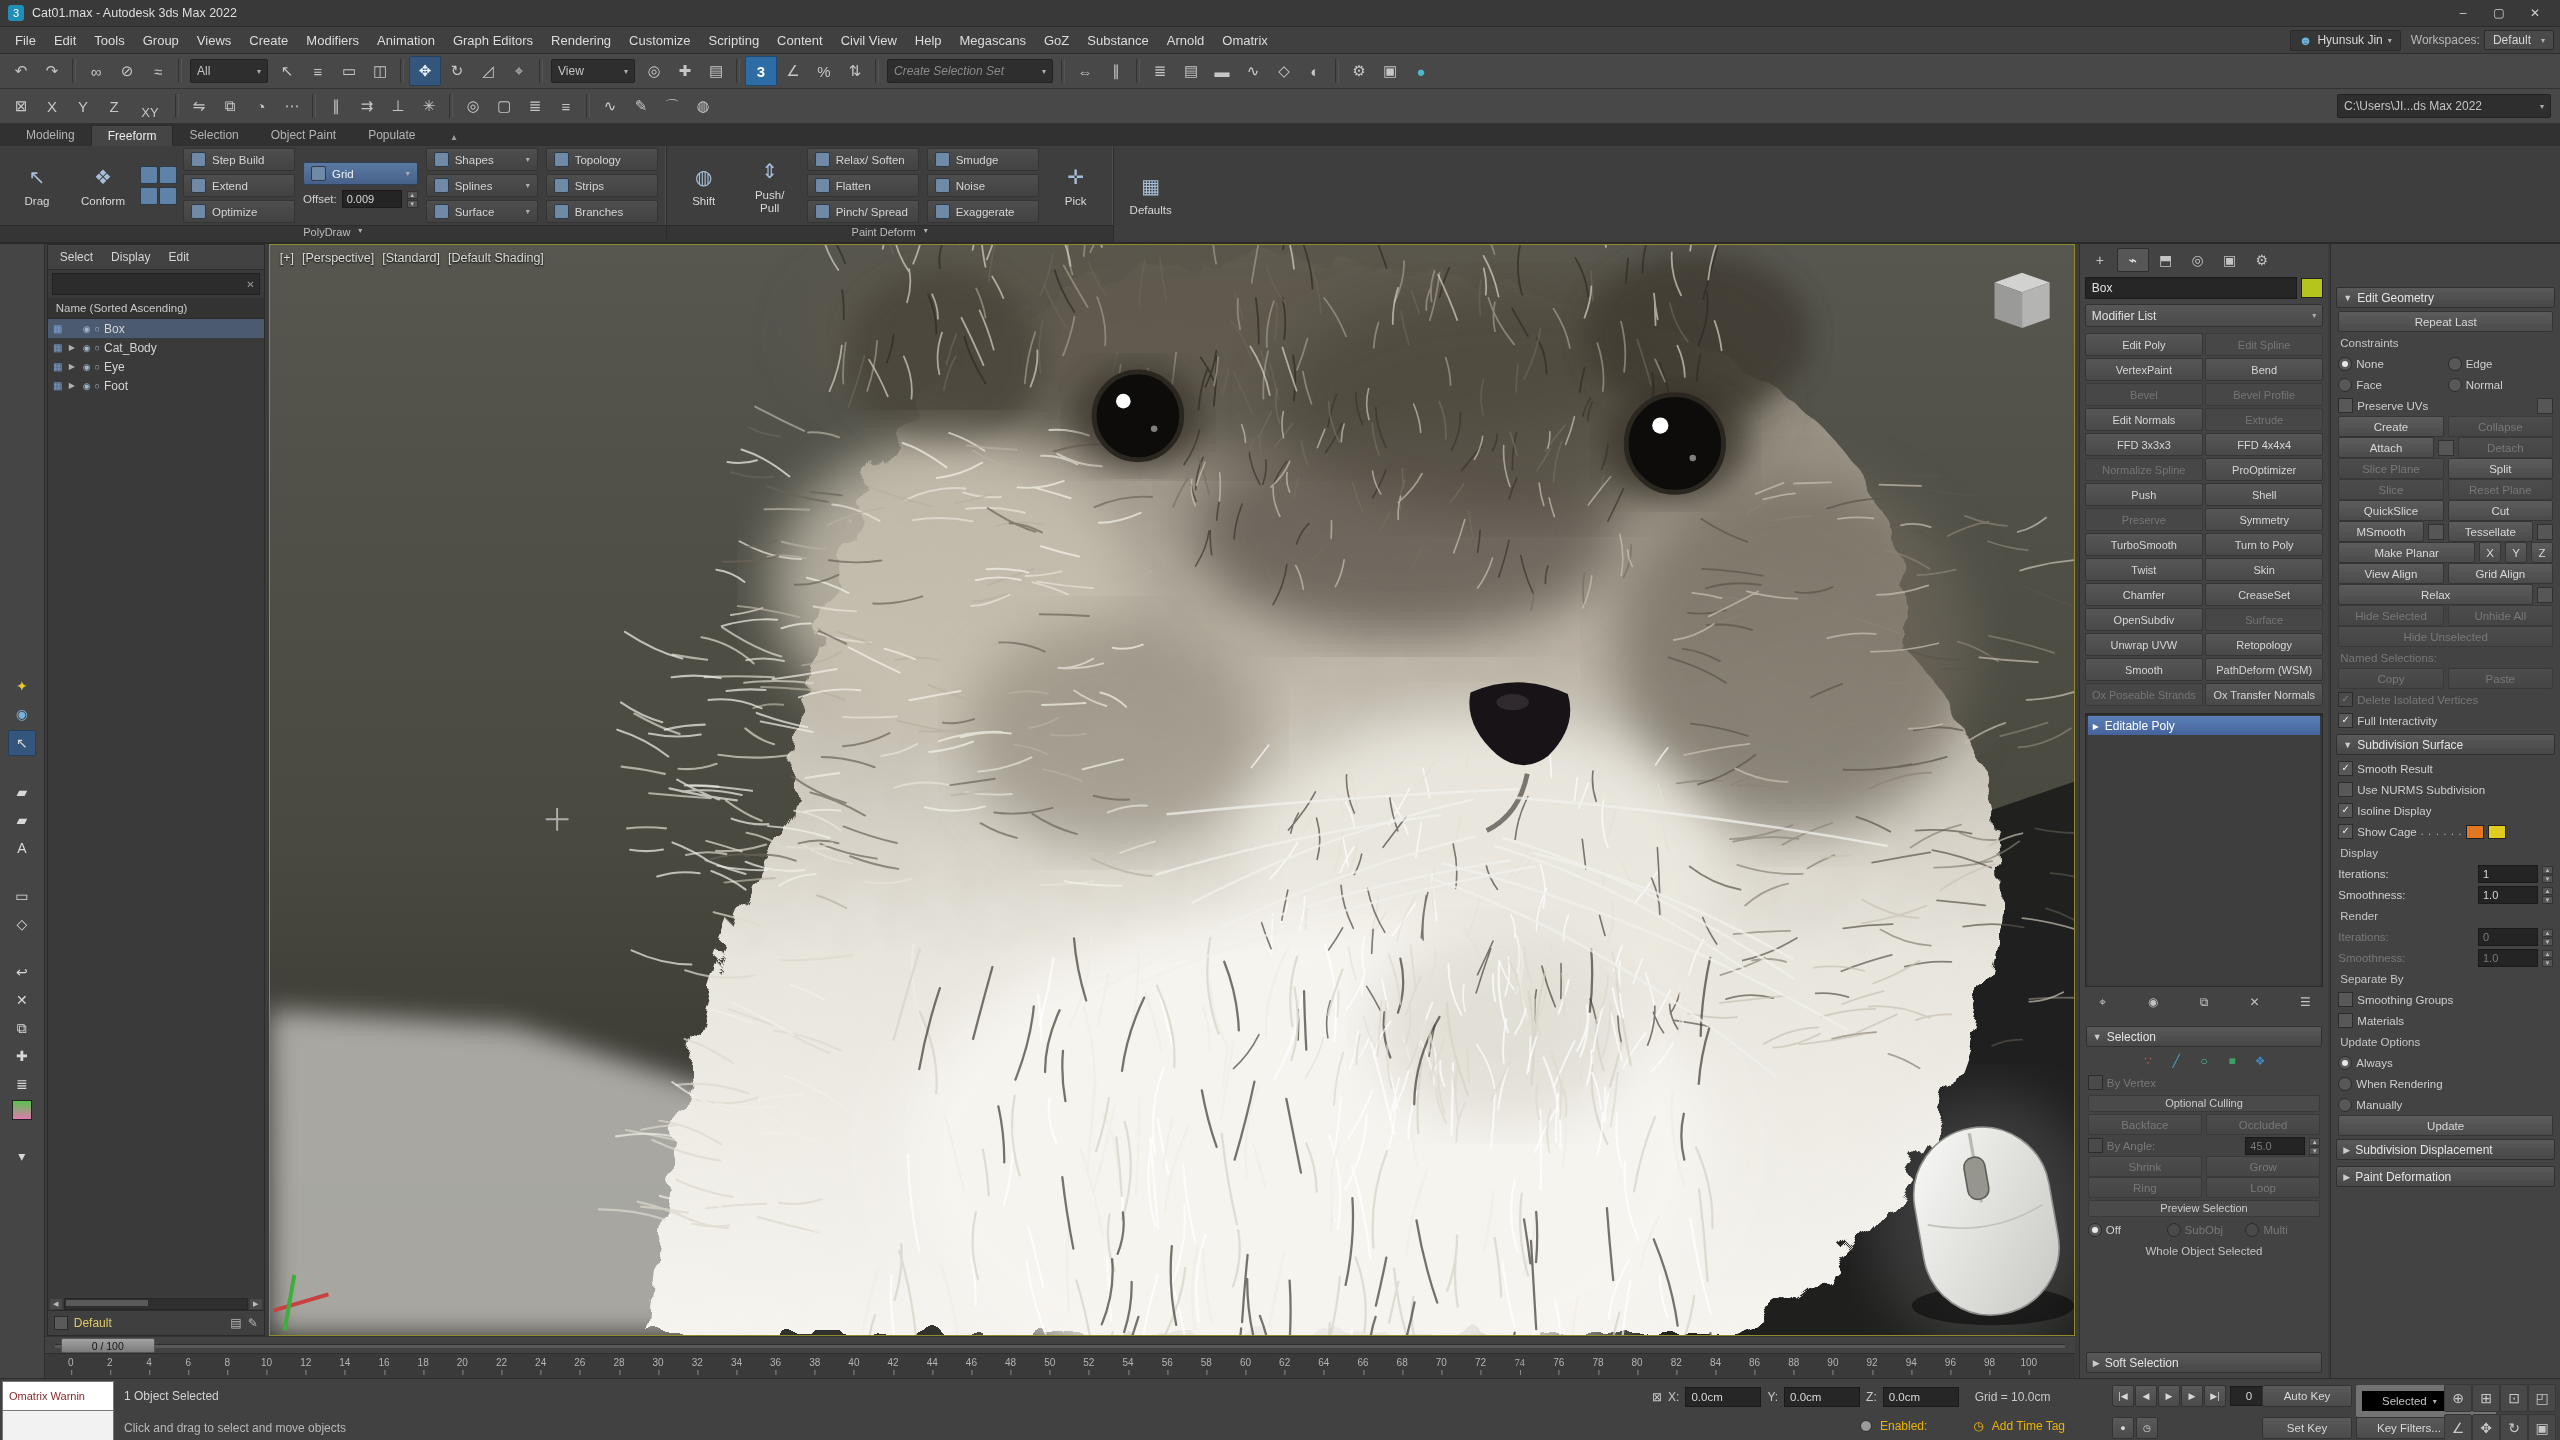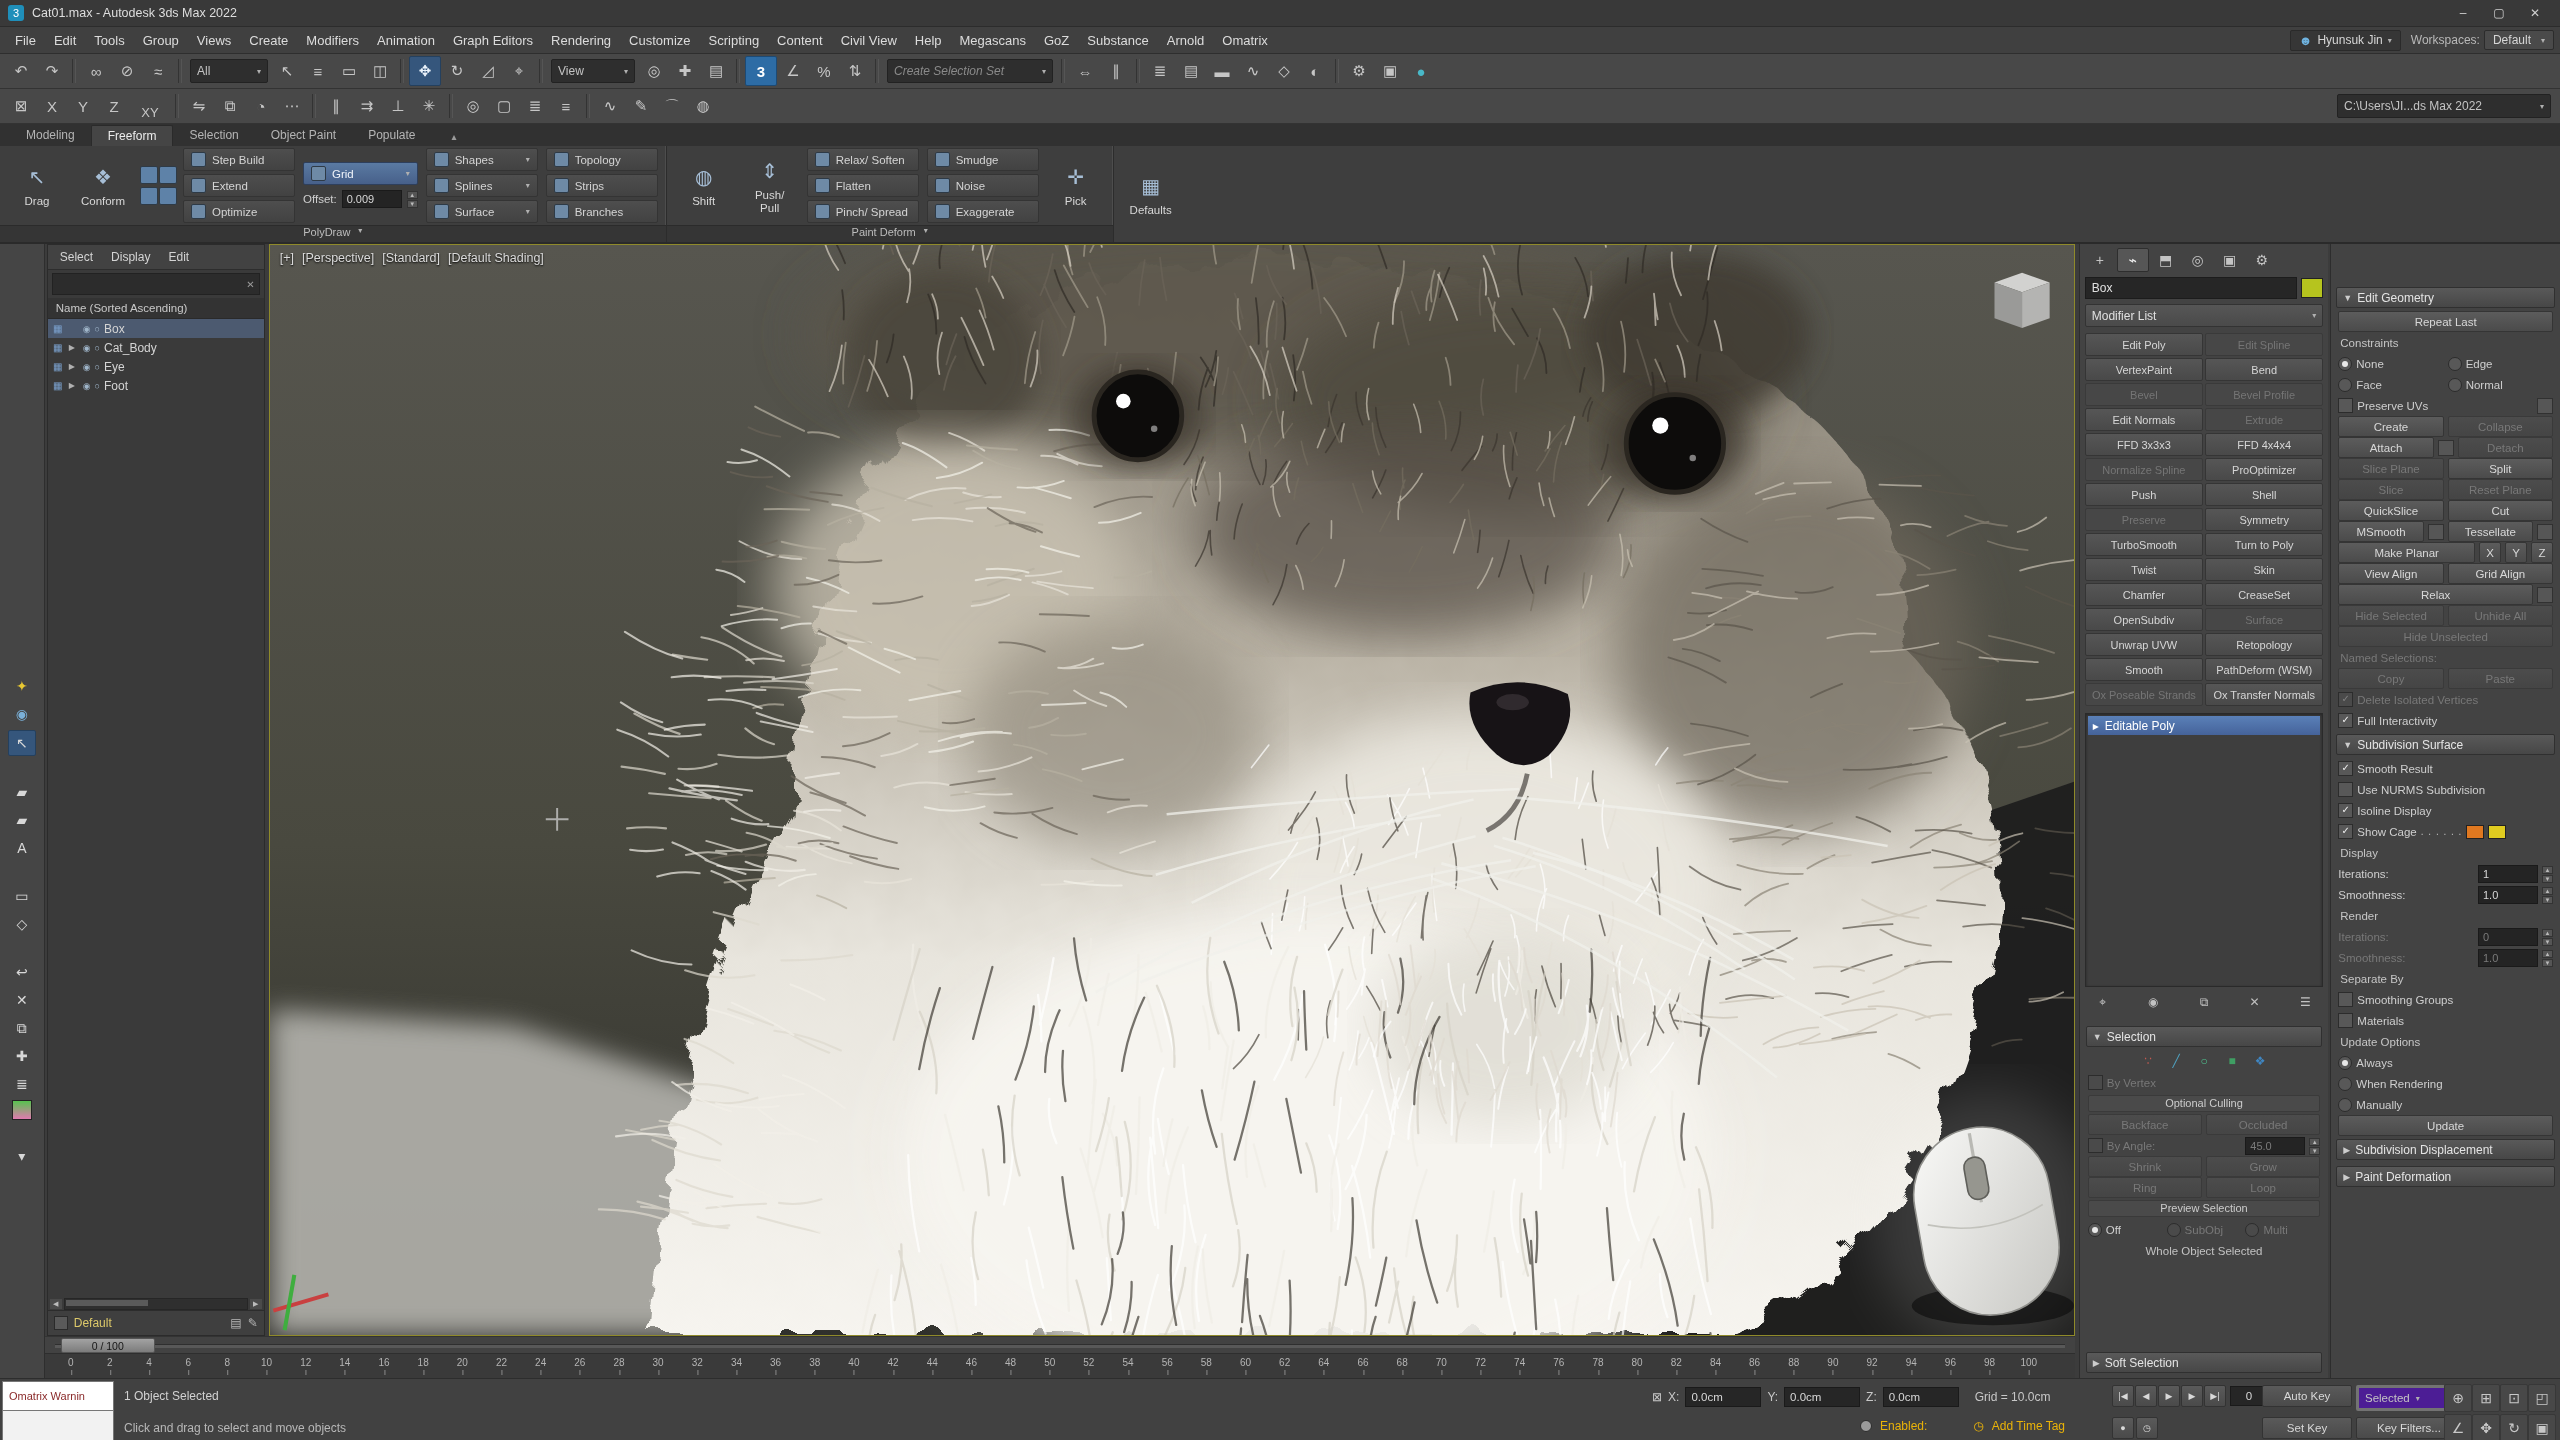--- a/index.html
+++ b/index.html
@@ -147,21 +147,21 @@
   .coordfield{width:64px;height:18px;background:#262626;border:1px solid #1a1a1a;color:#d8d8d8;font-size:11.5px;display:flex;align-items:center;padding:0 5px;}
   .row2cluster{position:absolute;left:1860px;top:40px;display:flex;align-items:center;gap:8px;color:#eab308;}
   .dotled{width:10px;height:10px;border-radius:50%;background:#9a9a9a;border:1px solid #2c2c2c;}
   .transport{position:absolute;left:2112px;top:6px;display:flex;gap:1px;align-items:center;}
   .tbtn{width:20px;height:20px;background:linear-gradient(#5a5a5a,#4a4a4a);border:1px solid #333;color:#d8d8d8;font-size:9px;display:flex;align-items:center;justify-content:center;border-radius:2px;}
   .framefield{width:36px;height:18px;background:#262626;border:1px solid #1a1a1a;color:#d8d8d8;font-size:11.5px;display:flex;align-items:center;justify-content:center;margin-left:3px;}
   .keysrow{position:absolute;left:2112px;top:38px;display:flex;gap:2px;}
   .autokey{position:absolute;left:2262px;top:6px;display:flex;gap:4px;}
   .autokey2{position:absolute;left:2262px;top:38px;display:flex;gap:4px;}
   .skbtn{height:20px;padding:0 8px;background:linear-gradient(#5a5a5a,#4a4a4a);border:1px solid #333;border-radius:2px;color:#d8d8d8;font-size:11.5px;display:flex;align-items:center;justify-content:center;}
-  .skcombo{width:88px;height:20px;background:#4c1d95;border:3px solid #737373;border-radius:2px;color:#c4c4c4;font-size:11.5px;display:flex;align-items:center;padding:0 6px;gap:6px;}
+  .skcombo{width:88px;height:20px;background:#000000;border:6px solid #737373;border-radius:2px;color:#c4c4c4;font-size:11.5px;display:flex;align-items:center;padding:0 20px;gap:6px;}
   .navcluster{position:absolute;left:2444px;top:5px;display:grid;grid-template-columns:repeat(4,26px);grid-auto-rows:28px;gap:2px;}
   .navicon{width:26px;height:26px;display:flex;align-items:center;justify-content:center;color:#c8c8c8;font-size:14px;background:#484848;border:1px solid #383838;border-radius:2px;}
 </style>
 </head>
 <body>
 
 <div id="root">
 
   <div class="titlebar">
     <div class="appicon">3</div>
@@ -698,21 +698,21 @@
             <span class="tick" style="left: 54%;">54</span>
             <span class="tick" style="left: 56%;">56</span>
             <span class="tick" style="left: 58%;">58</span>
             <span class="tick" style="left: 60%;">60</span>
             <span class="tick" style="left: 62%;">62</span>
             <span class="tick" style="left: 64%;">64</span>
             <span class="tick" style="left: 66%;">66</span>
             <span class="tick" style="left: 68%;">68</span>
             <span class="tick" style="left: 70%;">70</span>
             <span class="tick" style="left: 72%;">72</span>
-            <span class="tick" style="left: 74%;">74</span>
+            <span class="tick" style="left: 74%; font-family: Liberation Serif, serif;">74</span>
             <span class="tick" style="left: 76%;">76</span>
             <span class="tick" style="left: 78%;">78</span>
             <span class="tick" style="left: 80%;">80</span>
             <span class="tick" style="left: 82%;">82</span>
             <span class="tick" style="left: 84%;">84</span>
             <span class="tick" style="left: 86%;">86</span>
             <span class="tick" style="left: 88%;">88</span>
             <span class="tick" style="left: 90%;">90</span>
             <span class="tick" style="left: 92%;">92</span>
             <span class="tick" style="left: 94%;">94</span>

